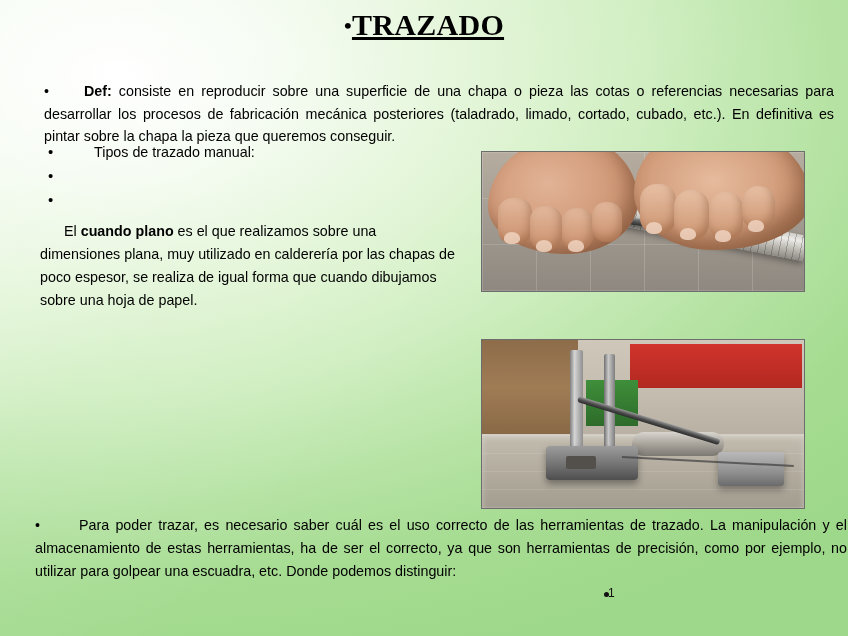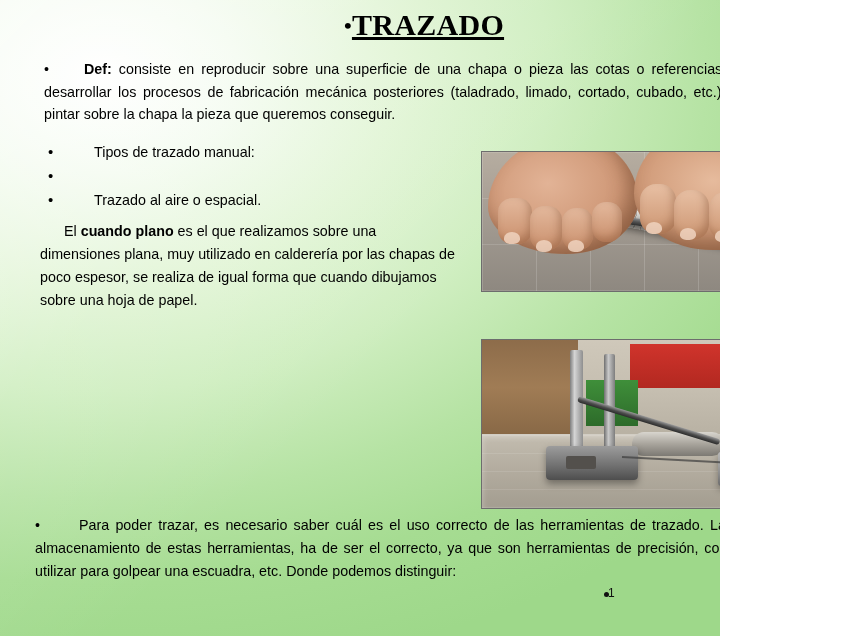--- a/index.html
+++ b/index.html
@@ -8,21 +8,21 @@
   }
   body {
     width: 848px;
     height: 636px;
     overflow: hidden;
     font-family: "Liberation Sans", sans-serif;
     background: #ffffff;
   }
   .slide {
     position: relative;
-    width: 720px;
+    width: 848px;
     height: 636px;
     box-sizing: border-box;
     background:
       radial-gradient(ellipse 120% 95% at 14% 12%, #ffffff 0%, #f3fbef 16%, #e2f5d6 34%, #cfeec0 52%, #b6e3a4 70%, #a6dc92 84%, #9ed88a 100%);
     overflow: hidden;
   }
   .slide:before {
     content: "";
     position: absolute;
     inset: 0;
@@ -52,21 +52,21 @@
 
   .para {
     position: absolute;
     color: #000000;
     font-size: 14.3px;
     line-height: 1.58;
     text-align: justify;
   }
 
   .p-def {
-    top: 58px;
+    top: 80px;
     left: 44px;
     width: 790px;
   }
   .p-def .lead-bullet {
     display: inline-block;
     width: 40px;
   }
 
   .list-block {
     position: absolute;
@@ -386,21 +386,20 @@
   <div class="list-block">
     <div class="list-row">
       <span class="bullet">•</span>
       <span>Tipos de trazado manual:</span>
     </div>
     <div class="list-row">
       <span class="bullet">•</span>
     </div>
     <div class="list-row">
       <span class="bullet">•</span>
-      <span>Trazado al aire o espacial.</span>
     </div>
   </div>
 
   <div class="para p-plano">
     <span class="indent"></span><span>El </span><b>cuando plano</b><span> es el que realizamos sobre una dimensiones plana, muy utilizado en calderería por las chapas de poco espesor, se realiza de igual forma que cuando dibujamos sobre una hoja de papel.</span>
   </div>
 
 
   <div class="para p-final">
     <span class="lead-bullet">•</span><span>Para poder trazar, es necesario saber cuál es el uso correcto de las herramientas de trazado. La manipulación y el almacenamiento de estas herramientas, ha de ser el correcto, ya que son herramientas de precisión, como por ejemplo, no utilizar para golpear una escuadra, etc. Donde podemos distinguir:</span>

